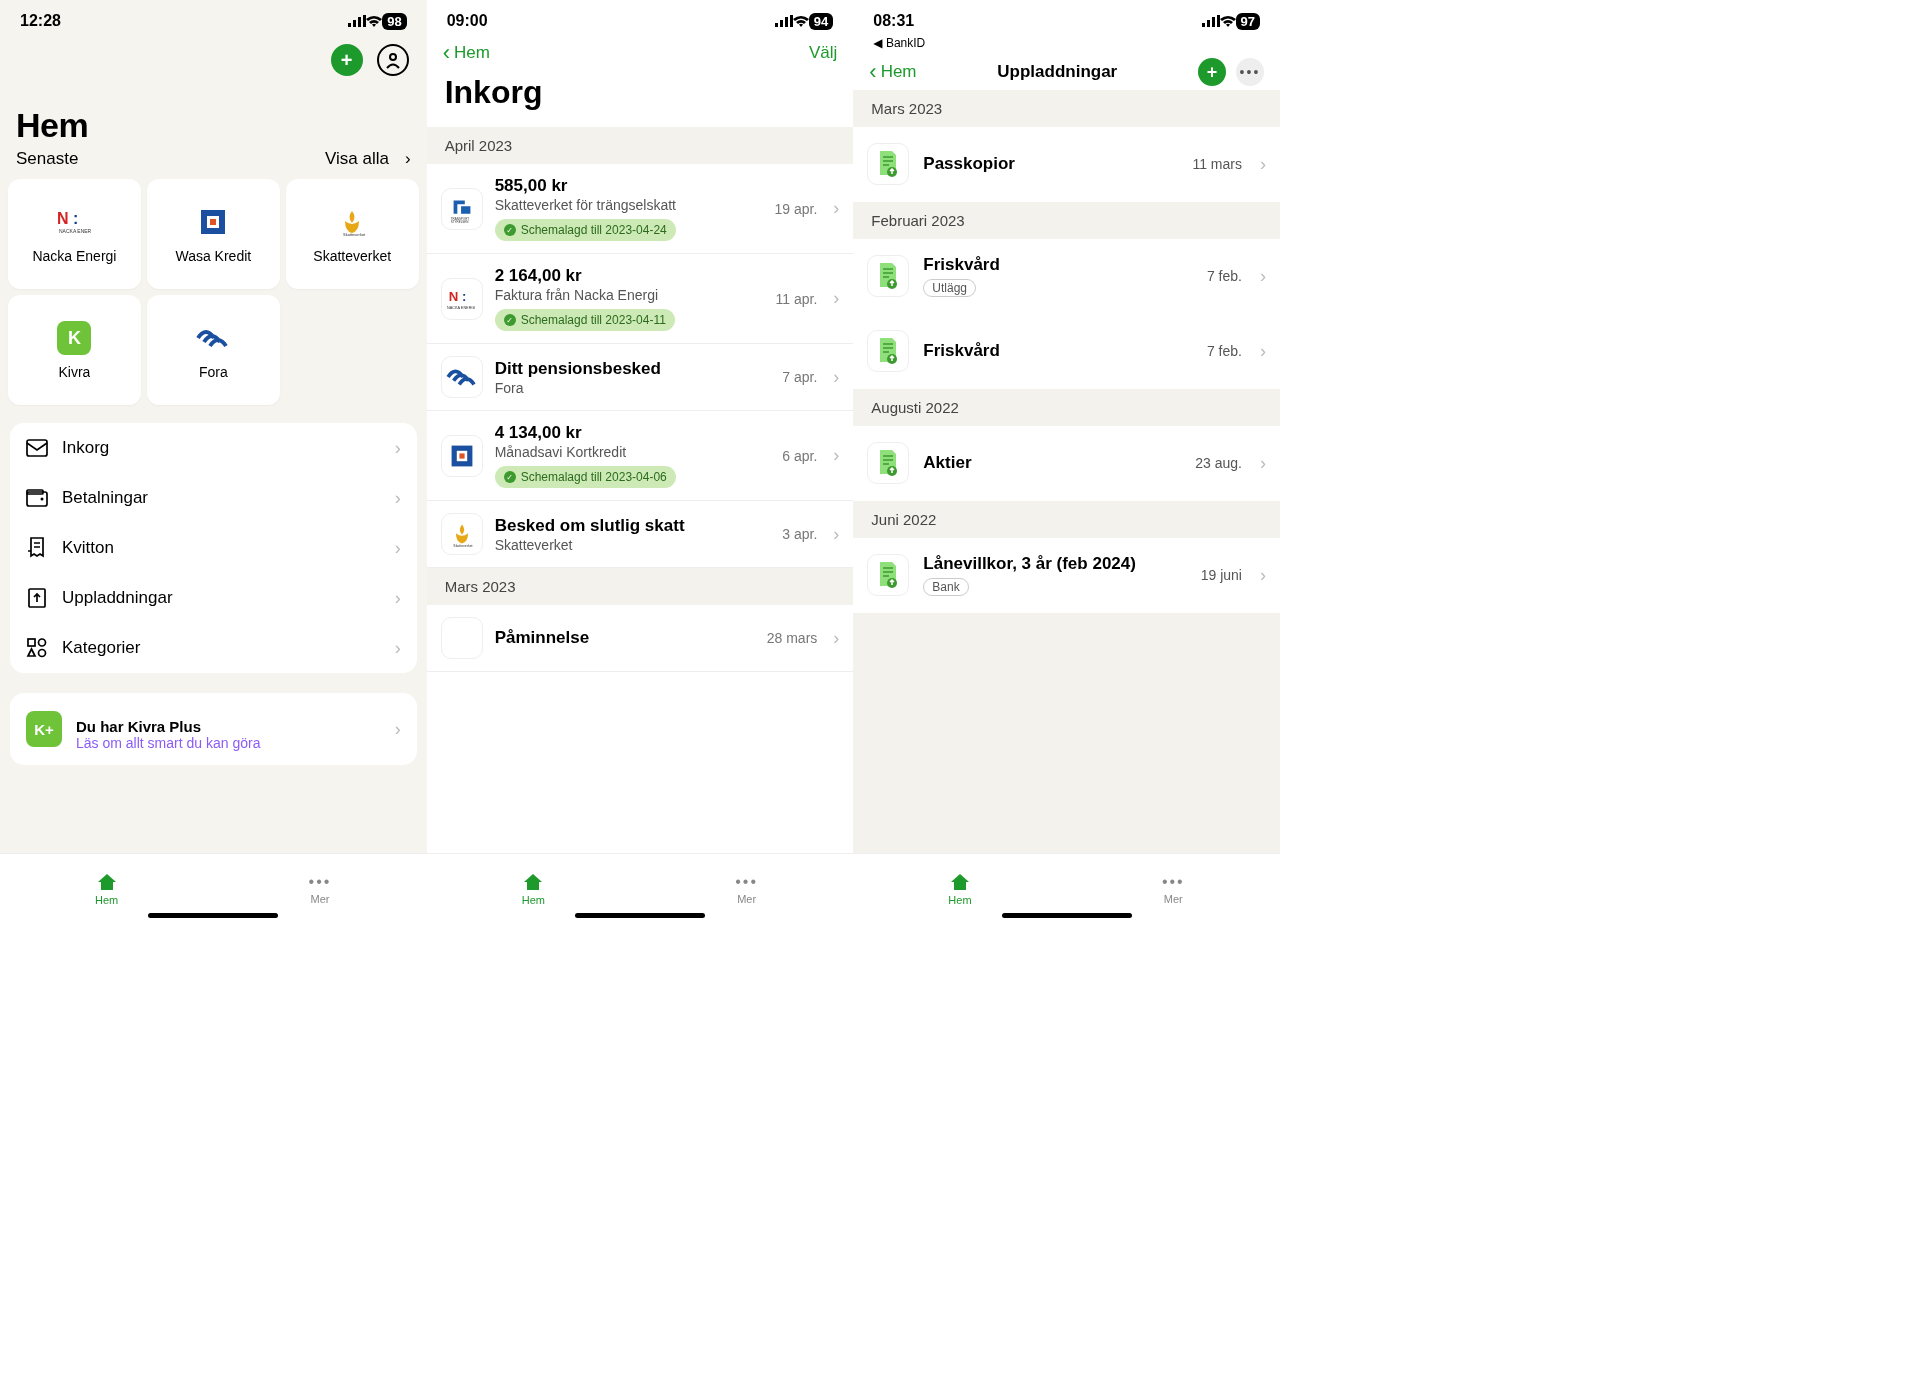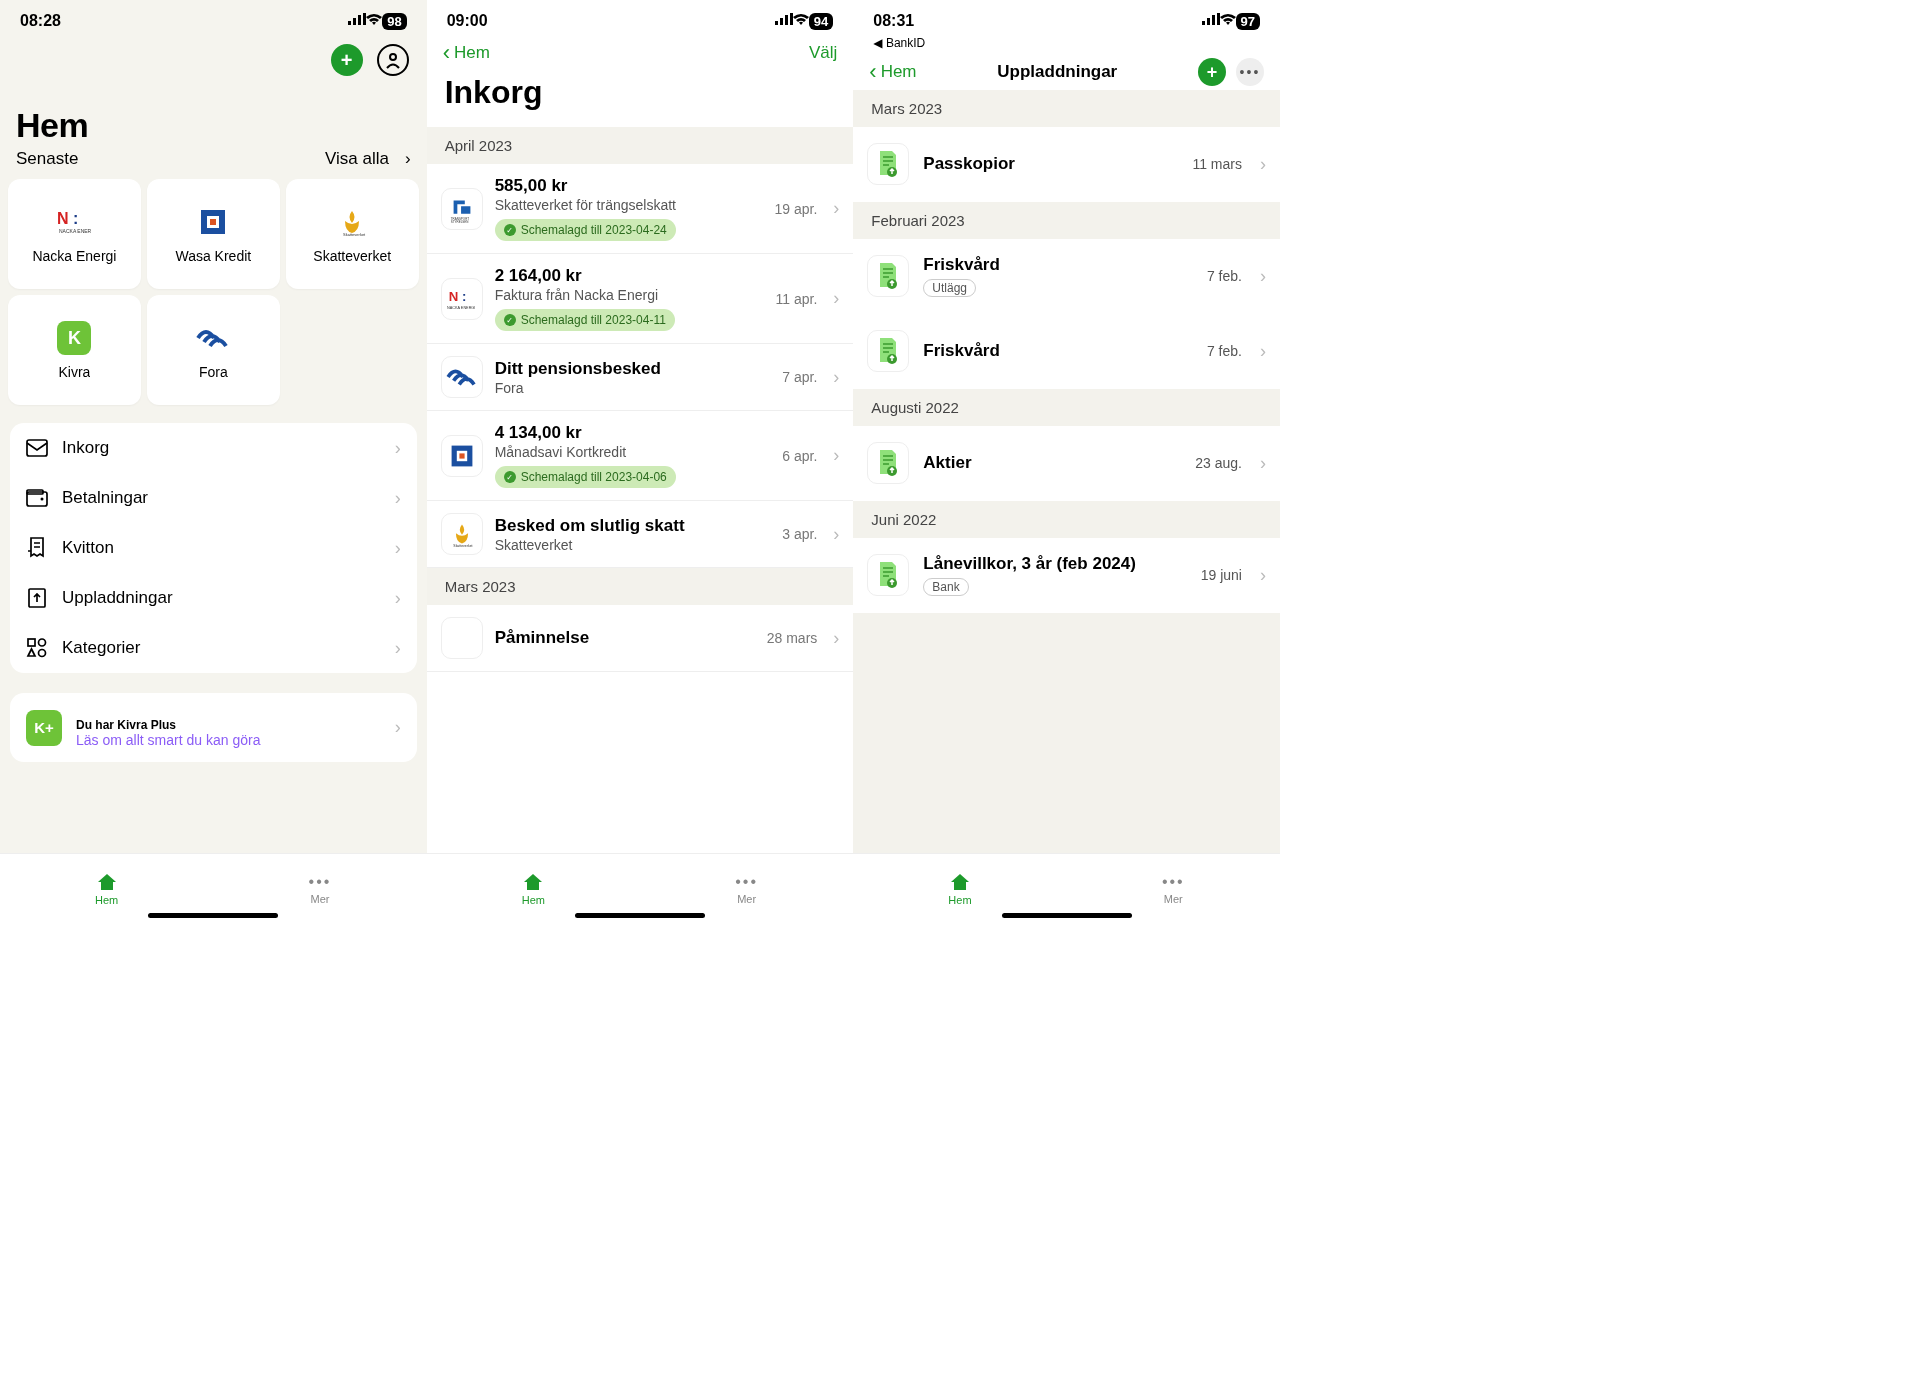--- a/index.html
+++ b/index.html
@@ -5,21 +5,21 @@
   * { box-sizing: border-box; margin: 0; padding: 0; }
   body { font-family: -apple-system, BlinkMacSystemFont, 'Segoe UI', sans-serif; background:#fff; }
   .container { display:flex; width:1280px; height:923px; margin:0; }
   .phone { width:426.66px; height:923px; position:relative; overflow:hidden; display:flex; flex-direction:column; }
   .phone.p1 { background:#f5f4ee; }
   .phone.p2 { background:#fff; }
   .phone.p3 { background:#fff; }
 
   
   .status { height:34px; display:flex; justify-content:space-between; align-items:center; padding:8px 20px 0; font-weight:700; font-size:16px; }
-  .status .right { display:flex; align-items:flex-start; }
+  .status .right { display:flex; align-items:center; }
   .batt { background:#000; color:#fff; border-radius:6px; padding:1px 5px; font-size:13px; font-weight:700; }
   .sig { width:18px; height:12px; display:inline-block; }
   .wifi { width:16px; height:12px; display:inline-block; }
 
   .subback { font-size:12px; padding:2px 20px 0; color:#000; }
 
   
   .topicons { display:flex; justify-content:flex-end; gap:14px; padding:10px 18px 6px; }
   .circle { width:32px; height:32px; border-radius:50%; display:flex; align-items:center; justify-content:center; }
   .circle.green { background:#1d9a2b; color:#fff; font-size:20px; font-weight:700; }
@@ -45,21 +45,21 @@
 
   .menu { background:#fff; border-radius:14px; margin:18px 10px 0; overflow:hidden; }
   .menuitem { display:flex; align-items:center; padding:14px 16px; gap:14px; }
   .menuitem .micon { width:22px; height:22px; display:flex; align-items:center; justify-content:center; }
   .menuitem .mlbl { flex:1; font-size:17px; }
   .menuitem .chev { color:#bbb; font-size:18px; }
 
   .plus { background:#fff; border-radius:14px; margin:20px 10px 0; display:flex; align-items:center; padding:14px 16px; gap:14px; }
   .plus .badge { width:36px; height:36px; background:#6ec338; border-radius:8px; color:#fff; font-weight:700; display:flex; align-items:center; justify-content:center; font-size:15px; }
   .plus .txts { flex:1; }
-  .plus .t1 { font-size:12px; font-weight:700;margin-top:11px; }
+  .plus .t1 { font-size:15px; font-weight:700;margin-top:11px; }
   .plus .t2 { font-size:14px; color:#8b5cf6; }
 
   
   .bigtitle { font-size:32px; font-weight:800; padding:6px 18px 16px; }
   .secthdr { background:#f3f2ec; padding:10px 18px; font-size:15px; color:#444; }
   .row { display:flex; align-items:center; padding:12px 14px; gap:12px; border-bottom:1px solid #eee; background:#fff; }
   .row .ricon { width:42px; height:42px; border-radius:10px; border:1px solid #eee; display:flex; align-items:center; justify-content:center; flex-shrink:0; }
   .row .rmain { flex:1; min-width:0; }
   .row .rt1 { font-size:17px; font-weight:700; }
   .row .rt2 { font-size:14px; color:#555; margin-top:1px; }
@@ -88,21 +88,21 @@
 
   svg { display:block; }
 </style>
 </head>
 <body>
 
 <div class="container">
 
 <div class="phone p1">
   <div class="status">
-    <span>08:28</span>
+    <span>12:28</span>
     <span class="right">
       <span class="sig">
             <svg viewBox="0 0 18 12">
               <rect x="0" y="8" width="3" height="4" fill="#000"></rect>
               <rect x="5" y="5" width="3" height="7" fill="#000"></rect>
               <rect x="10" y="2" width="3" height="10" fill="#000"></rect>
               <rect x="15" y="0" width="3" height="12" fill="#000"></rect>
             </svg>
           </span>
       <span class="wifi">

